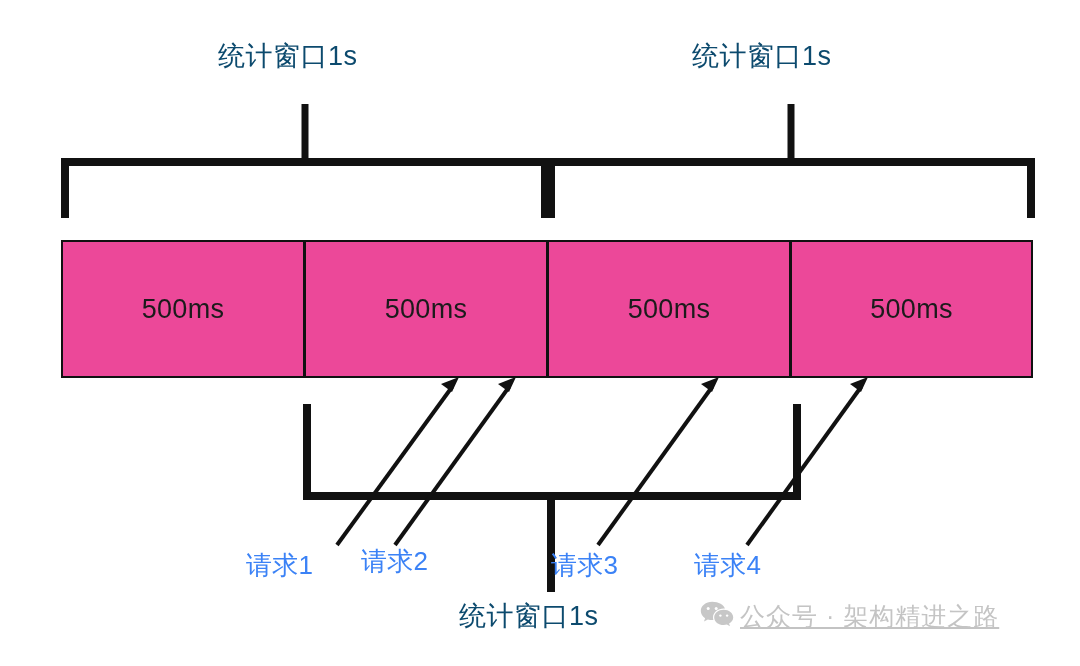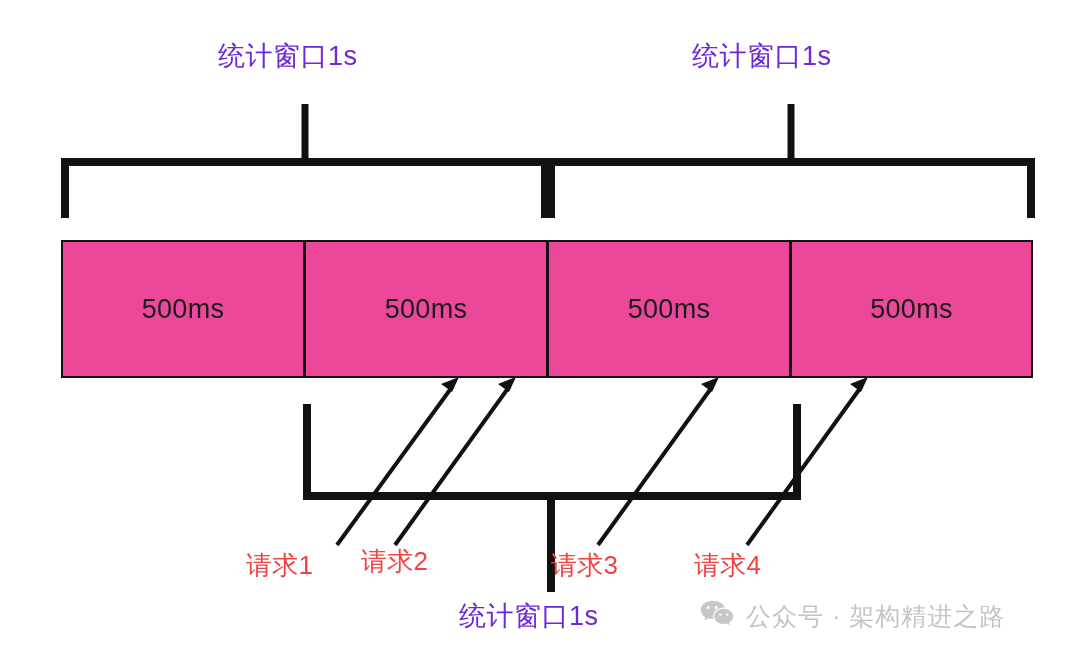--- a/index.html
+++ b/index.html
@@ -21,21 +21,21 @@
     position: absolute;
     top: 0;
     left: 0;
     width: 1080px;
     height: 666px;
     pointer-events: none;
   }
   .win-label {
     position: absolute;
     font-size: 27px;
-    color: #6d28d9;
+    color: #0c4a6e;
     letter-spacing: 0.5px;
     white-space: nowrap;
     font-family: "Liberation Sans", "DejaVu Sans", sans-serif;
   }
   .win-label.top-left  { left: 218px; top: 38px; }
   .win-label.top-right { left: 692px; top: 38px; }
   .win-label.bottom    { left: 459px; top: 598px; }
 
   .slot {
     position: absolute;
@@ -49,34 +49,35 @@
   .slot-text {
     font-size: 27px;
     color: #1b1b1b;
     font-family: "Liberation Sans", "DejaVu Sans", sans-serif;
     letter-spacing: 0.3px;
   }
 
   .req-label {
     position: absolute;
     font-size: 26px;
-    color: #ef4444;
+    color: #3b82f6;
     white-space: nowrap;
     font-family: "Liberation Sans", "DejaVu Sans", sans-serif;
     letter-spacing: 0.3px;
   }
 
   .watermark {
     position: absolute;
     left: 700px;
     top: 600px;
     display: flex;
-    align-items: flex-start;
-    gap: 12px;
+    align-items: flex-end;
+    gap: 6px;
     color: #c3c3c3;
+    text-decoration: underline;
   }
   .watermark .wm-text {
     font-size: 25px;
     color: #c4c4c4;
     white-space: nowrap;
     font-family: "Liberation Sans", "DejaVu Sans", sans-serif;
     letter-spacing: 1px;
   }
   .wm-icon { display: block; }
 </style>

